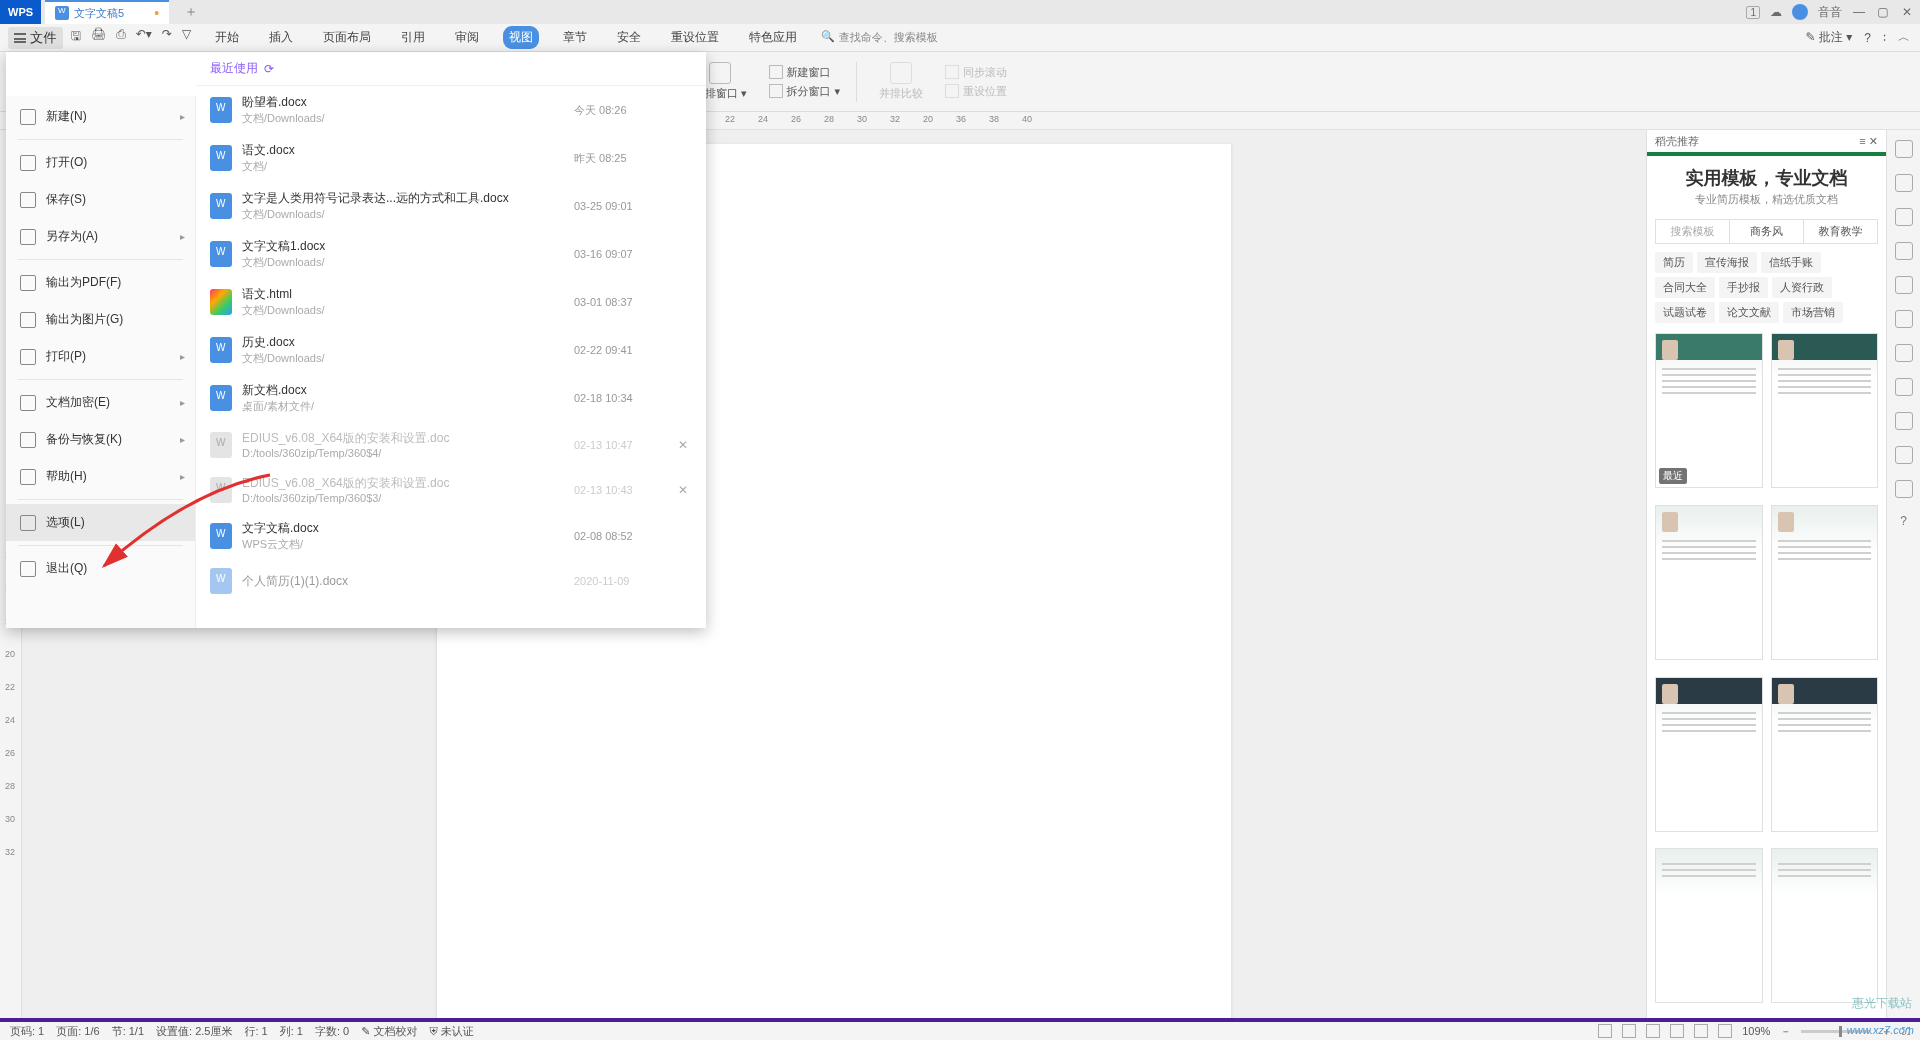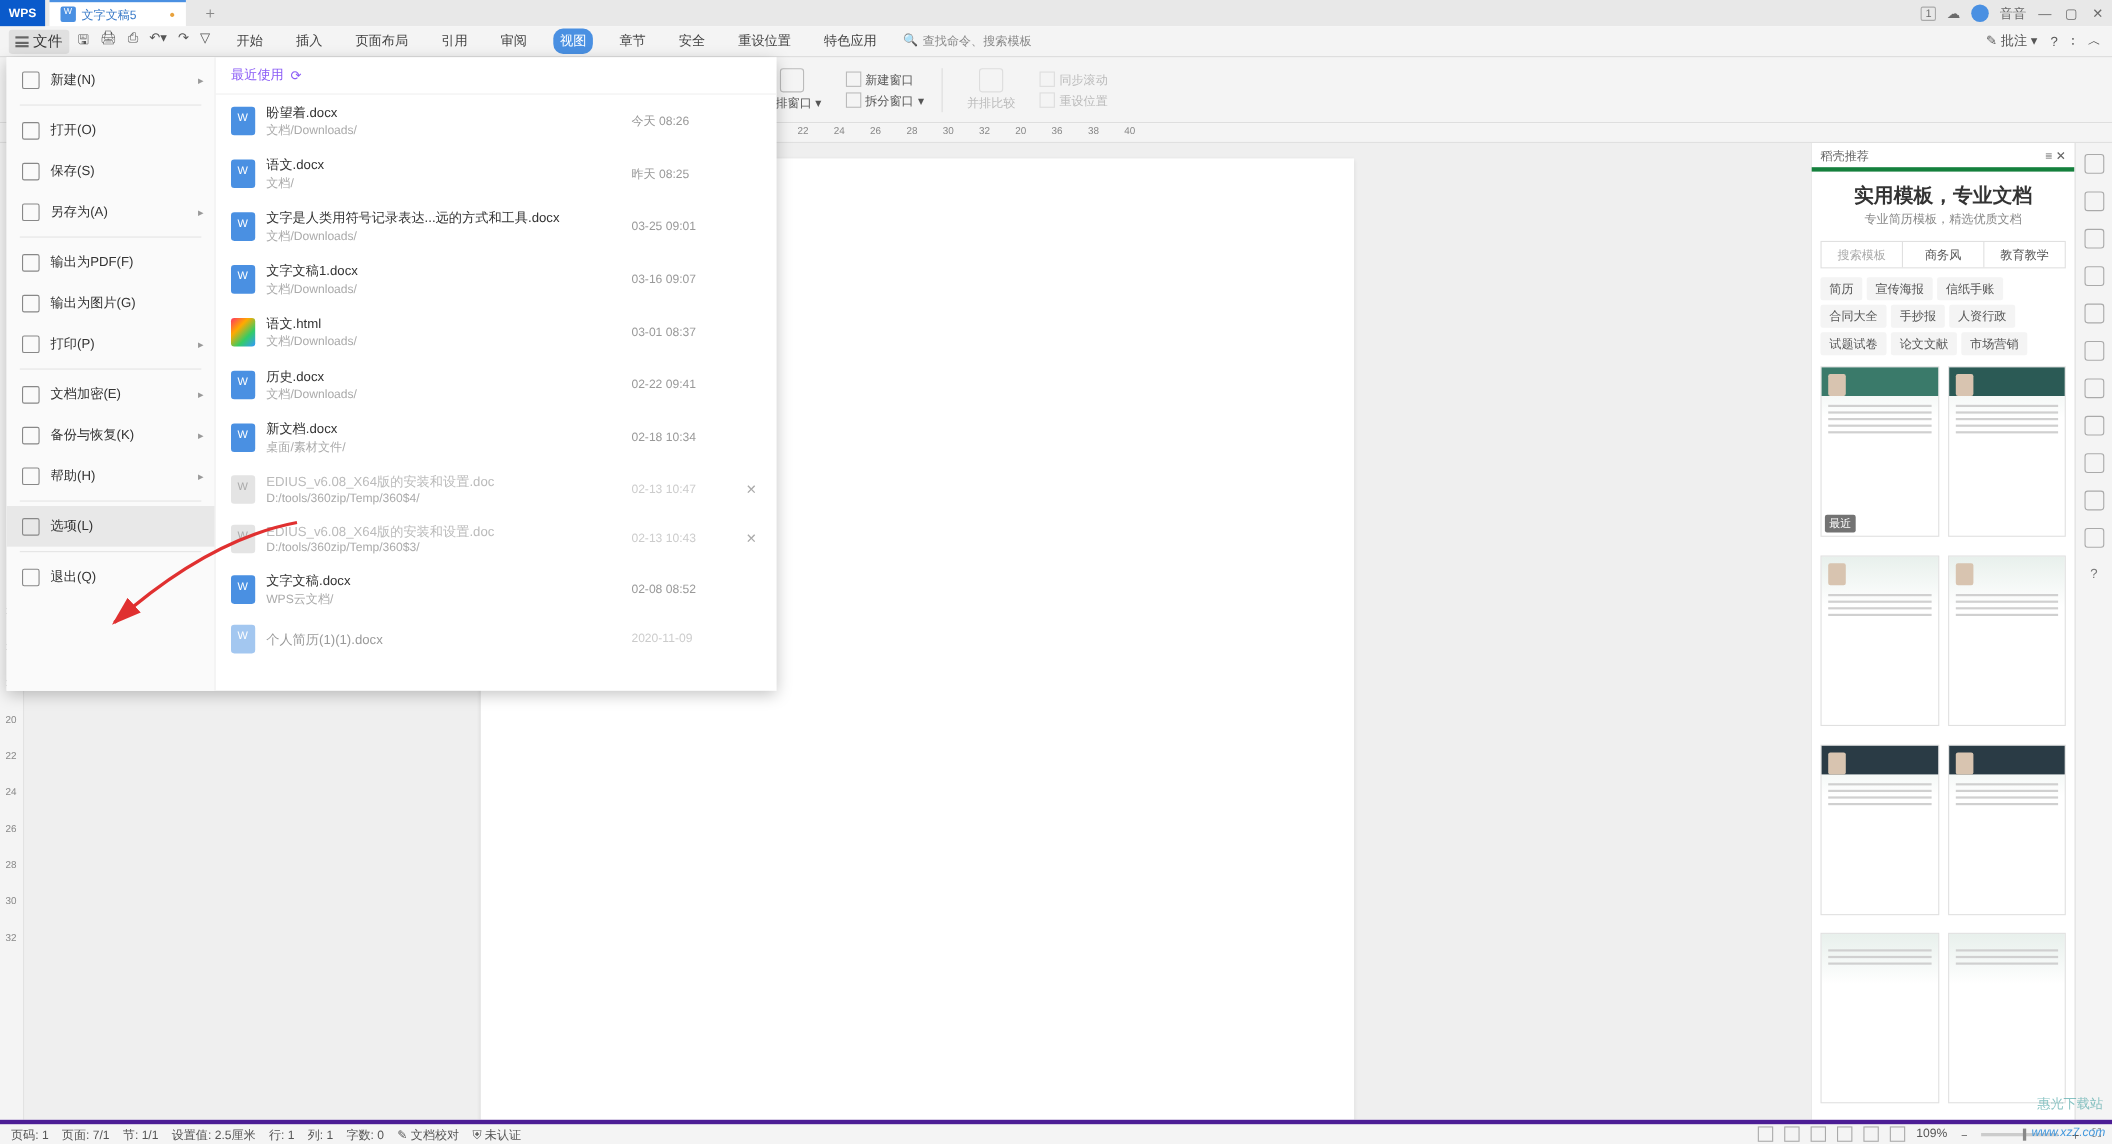--- a/index.html
+++ b/index.html
@@ -75,21 +75,21 @@
 .iconrail { width: 34px; background: #f4f4f4; border-left: 1px solid #e0e0e0; display: flex; flex-direction: column; align-items: center; padding-top: 10px; gap: 16px; color: #777; }
 .iconrail .ri { width: 18px; height: 18px; border: 1px solid #aaa; border-radius: 3px; }
 
 
 .statusbar { position: absolute; bottom: 0; left: 0; right: 0; height: 22px; background: #f4f4f4; border-top: 4px solid #4c1d95; display: flex; align-items: center; padding: 0 10px; font-size: 11px; color: #555; gap: 12px; }
 .statusbar .right { margin-left: auto; display: flex; gap: 10px; align-items: center; }
 .statusbar .vicon { width: 14px; height: 14px; border: 1px solid #aaa; }
 
 
 .filemenu { position: absolute; top: 52px; left: 6px; width: 700px; height: 576px; background: #fff; box-shadow: 0 4px 14px rgba(0,0,0,0.25); display: flex; z-index: 100; }
-.filemenu .leftcol { width: 190px; background: #fafafa; border-right: 1px solid #eee; display: flex; flex-direction: column; padding: 2px 0; }
+.filemenu .leftcol { width: 190px; background: #fafafa; border-right: 1px solid #eee; display: flex; flex-direction: column; padding: 2px 0; margin-top: 44px; }
 .filemenu .mi { display: flex; align-items: center; padding: 10px 14px; font-size: 12px; color: #333; gap: 10px; position: relative; }
 .filemenu .mi:hover, .filemenu .mi.hl { background: #e8e8e8; }
 .filemenu .mi .micon { width: 16px; height: 16px; border: 1px solid #888; border-radius: 2px; flex-shrink: 0; }
 .filemenu .mi .arrow { position: absolute; right: 10px; color: #999; font-size: 10px; }
 .filemenu .sep { height: 1px; background: #e4e4e4; margin: 4px 12px; }
 .filemenu .rightcol { flex: 1; display: flex; flex-direction: column; }
 .filemenu .rhead { padding: 8px 14px; font-size: 12px; color: #8b5cf6; display: flex; align-items: center; gap: 6px; border-bottom: 1px solid #f0f0f0; }
 .filemenu .rlist { flex: 1; overflow-y: auto; position: relative; }
 .filemenu .ritem { display: flex; align-items: center; padding: 8px 14px; gap: 10px; position: relative; }
 .filemenu .ritem.faded { color: #bbb; }
@@ -366,21 +366,21 @@
     <span class="ri"></span>
     <span class="ri"></span>
     <span class="ri"></span>
     <span class="ri"></span>
     <span>?</span>
   </div>
 </div>
 
 <div class="statusbar">
   <span>页码: 1</span>
-  <span>页面: 7/1</span>
+  <span>页面: 1/6</span>
   <span>节: 1/1</span>
   <span>设置值: 2.5厘米</span>
   <span>行: 1</span>
   <span>列: 1</span>
   <span>字数: 0</span>
   <span>✎ <span>文档校对</span></span>
   <span>⛨ <span>未认证</span></span>
   <div class="right">
     <span class="vicon"></span>
     <span class="vicon"></span>

